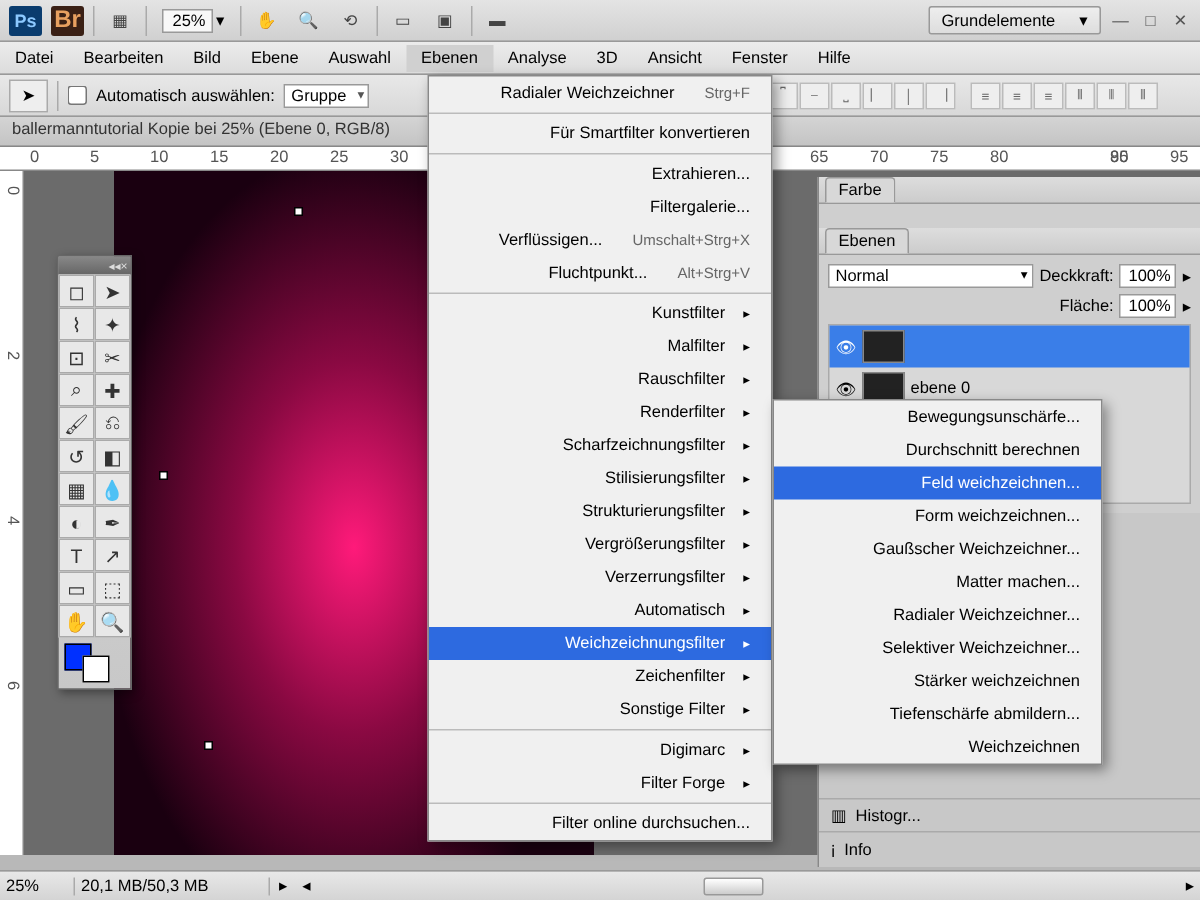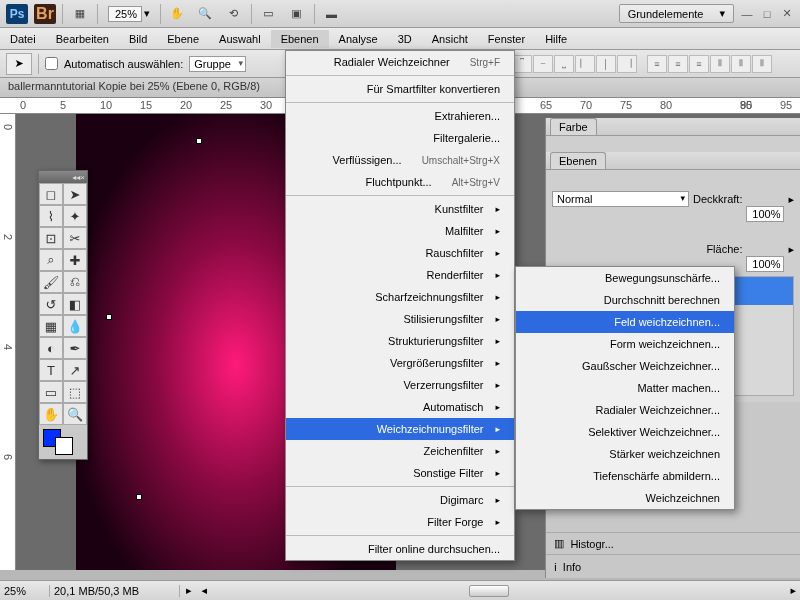--- a/index.html
+++ b/index.html
@@ -47,21 +47,21 @@
 .fg-swatch { width:18px; height:18px; background:#0030ff; border:1px solid #000;}
 .bg-swatch { width:18px; height:18px; background:#fff; border:1px solid #000; margin-left:-8px; margin-top:8px;}
 
 .right-panels { position:absolute; right:0; top:118px; width:255px; height:460px; background:#c8c8c8; border-left:1px solid #888; z-index:4;}
 .panel-strip { height:18px; background:linear-gradient(#ddd,#ccc); border-bottom:1px solid #999; display:flex; align-items:flex-end; font-size:10px;}
 .panel-tab { padding:2px 8px; background:#d8d8d8; border:1px solid #999; border-bottom:none; margin-left:4px; border-radius:3px 3px 0 0;}
 .layers-body { padding:6px; background:#cfcfcf; }
 .blend-row { display:flex; align-items:center; gap:4px; margin-bottom:4px;}
 .blend-select { flex:1; background:#fff; border:1px solid #999; padding:1px 4px; position:relative;}
 .blend-select::after{content:"▾"; position:absolute; right:3px; top:1px; font-size:9px;}
-.opacity-box { background:#fff; border:1px solid #999; padding:1px 3px; width:38px; text-align:right;margin-top:30px;}
+.opacity-box { background:#fff; border:1px solid #999; padding:1px 3px; width:38px; text-align:right;}
 .lock-row { display:flex; align-items:center; justify-content:flex-end; gap:4px; margin-bottom:4px; font-size:10px;}
 .layer-list { background:#d8d8d8; border:1px solid #aaa; min-height:120px;}
 .layer-row { display:flex; align-items:center; padding:3px 4px; gap:4px; }
 .layer-row.sel { background:#3a7ee8; color:#fff;}
 .layer-eye { width:14px; text-align:center;}
 .layer-thumb { width:28px; height:22px; background:#222; border:1px solid #888;}
 .info-row { display:flex; align-items:center; padding:4px 8px; border-top:1px solid #aaa; gap:6px;}
 
 .dropdown { position:absolute; background:#f0f0f0; border:1px solid #888; box-shadow:3px 3px 8px rgba(0,0,0,0.4); z-index:100; min-width:220px;}
 .dd-item { padding:5px 14px; display:flex; justify-content:flex-end; align-items:center; white-space:nowrap;}

